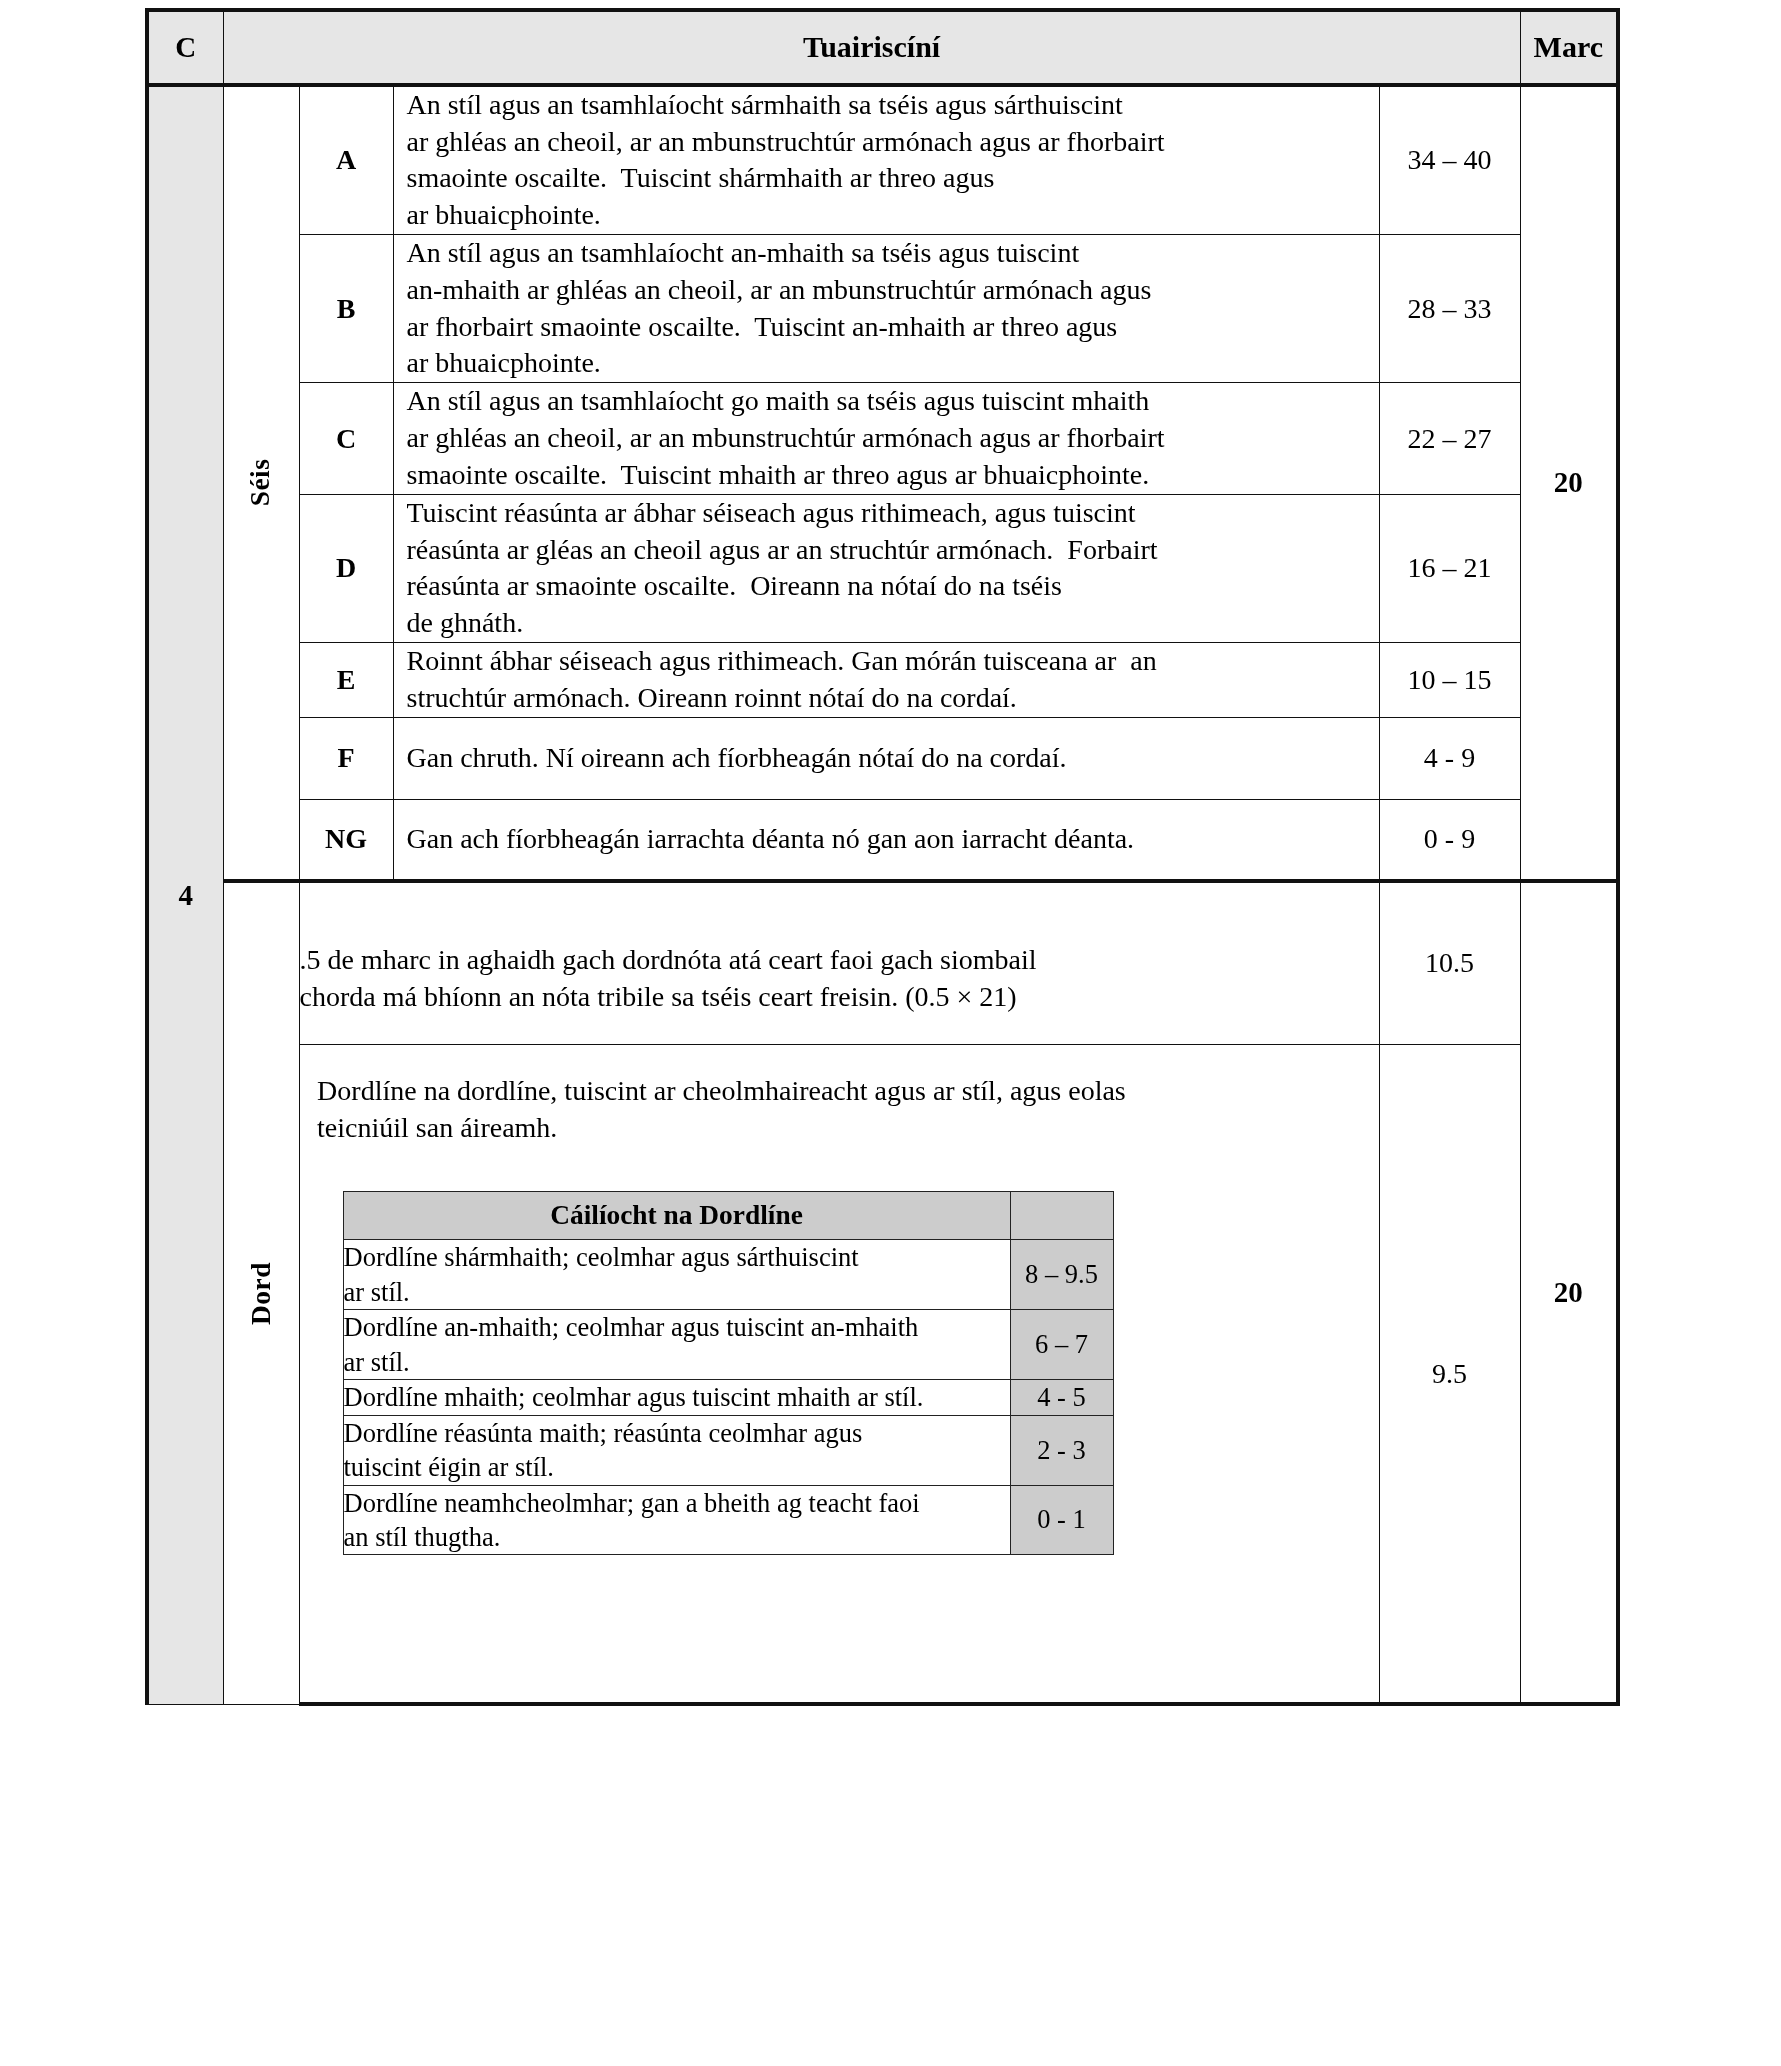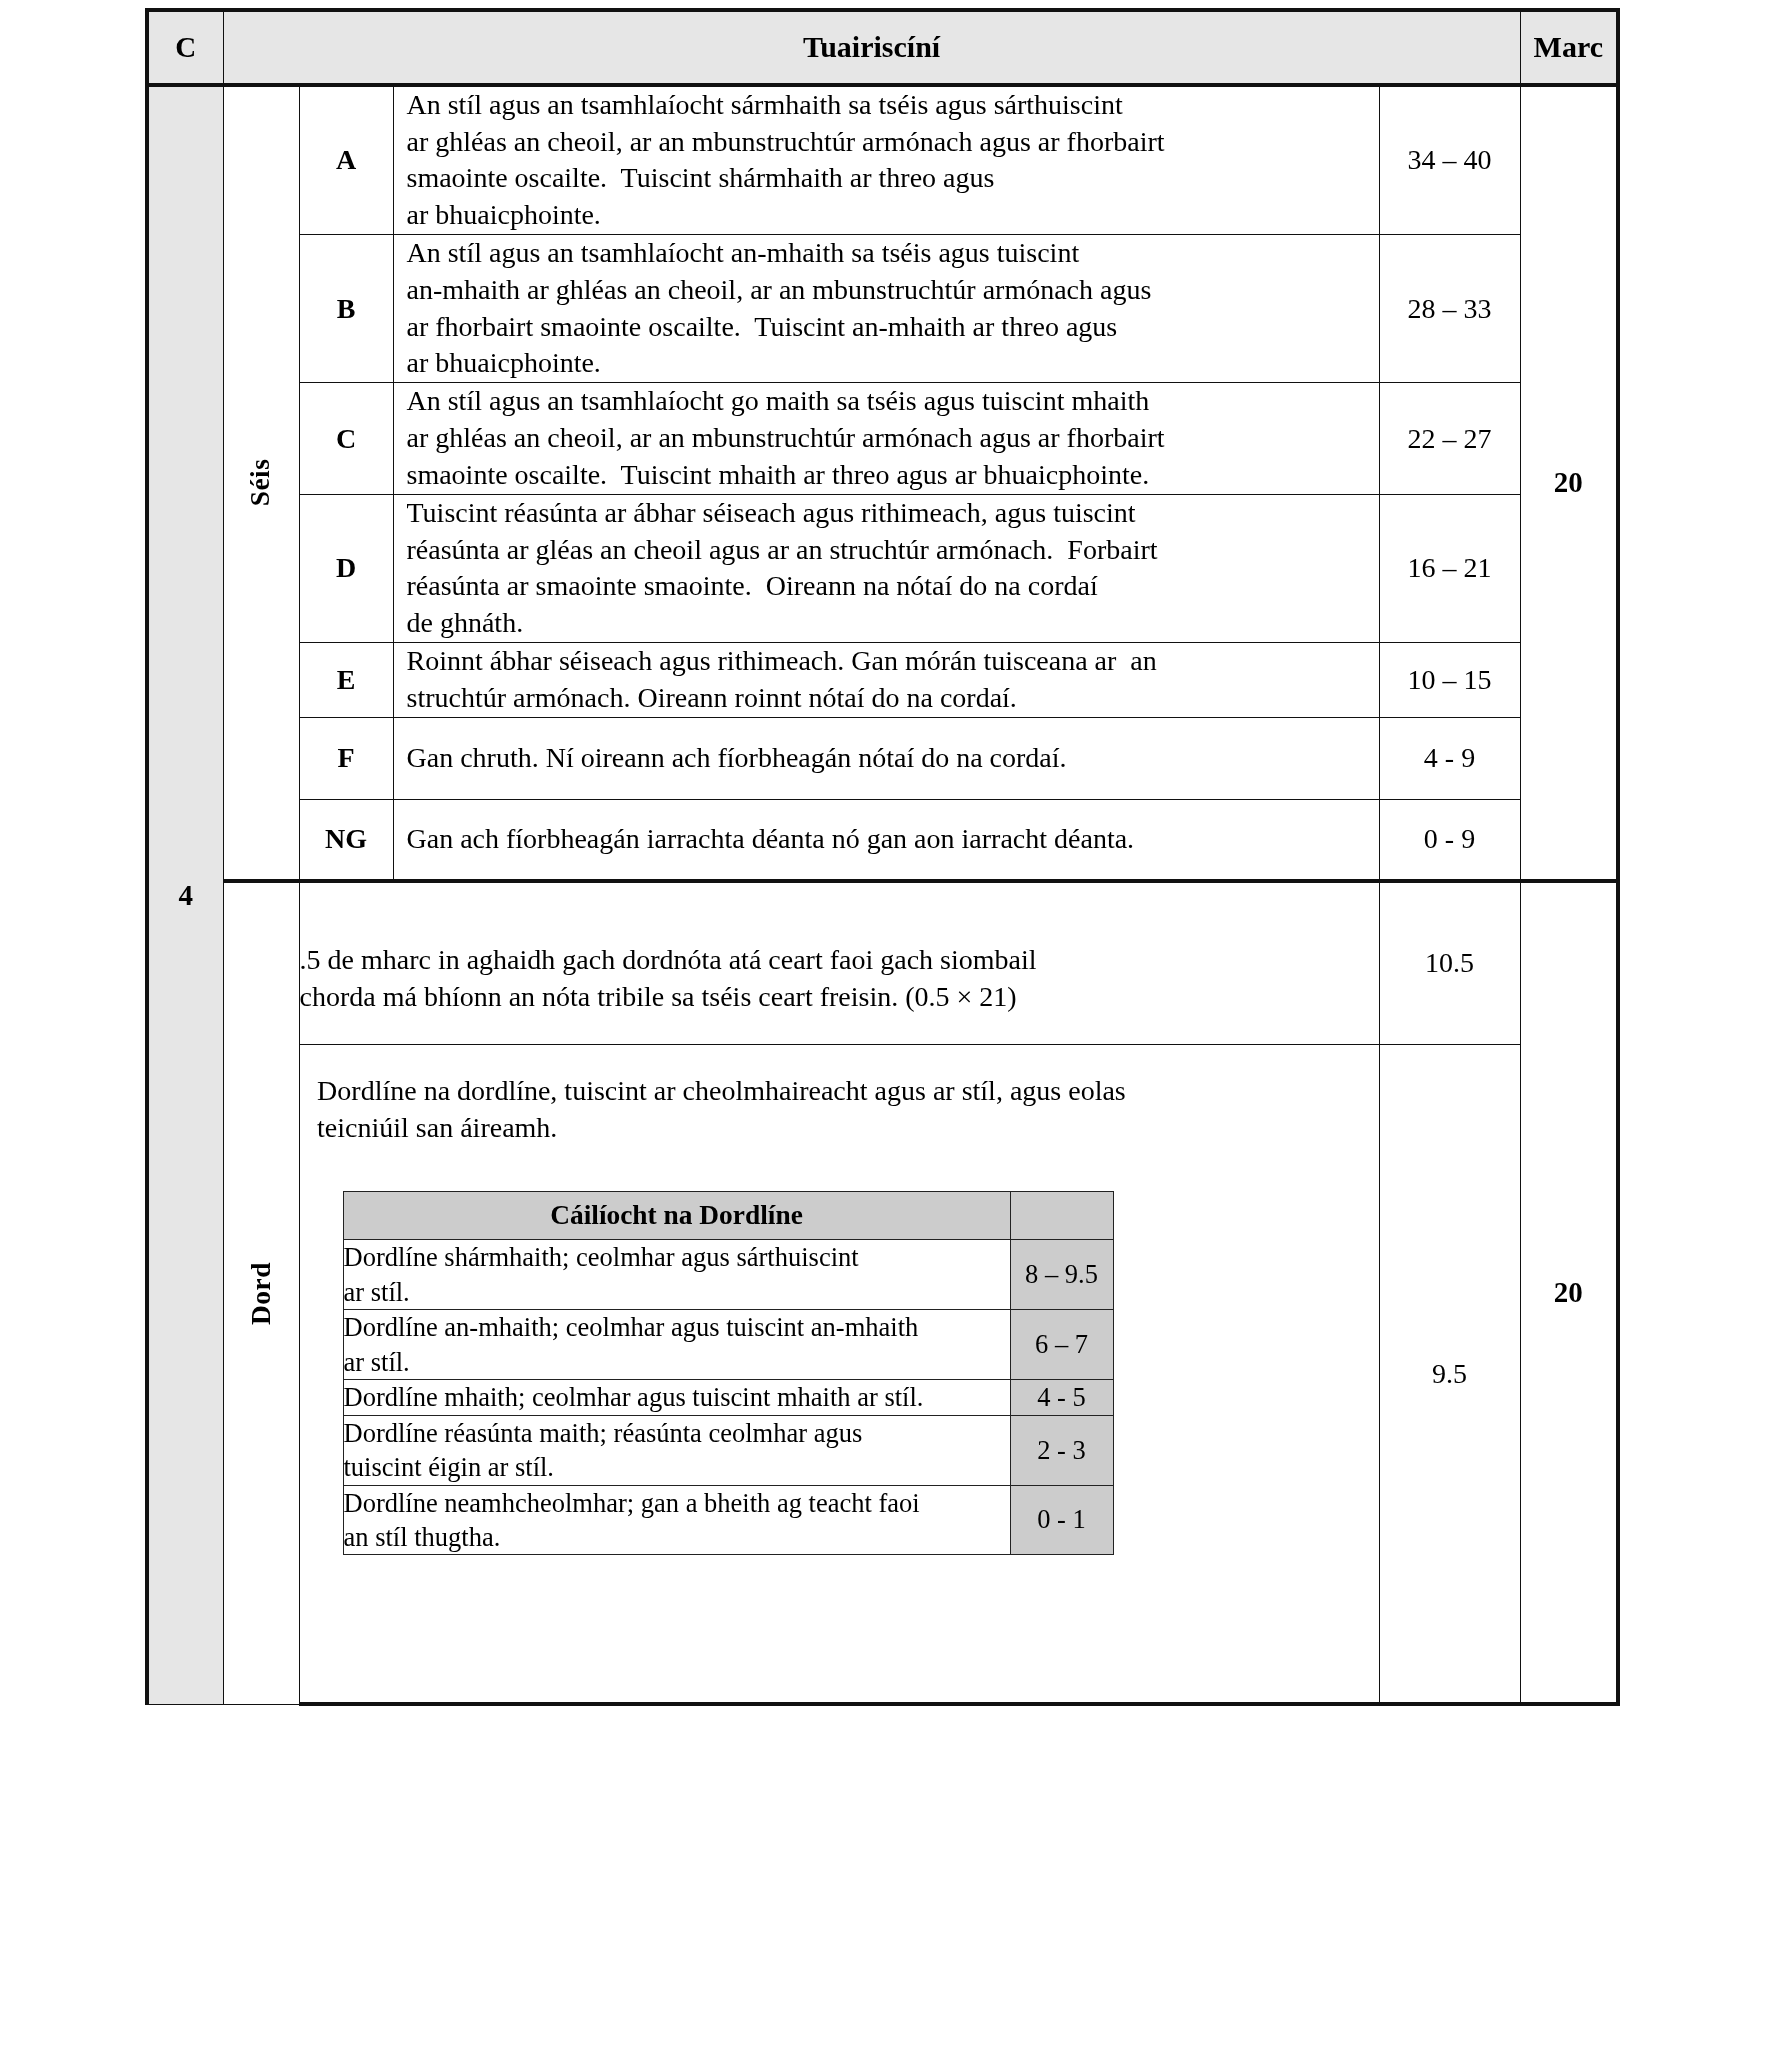--- a/index.html
+++ b/index.html
@@ -227,21 +227,21 @@
         <span class="ln">smaointe oscailte.  Tuiscint mhaith ar threo agus ar bhuaicphointe.</span>
       </td>
       <td class="rangecell">22 – 27</td>
     </tr>
 
     <tr>
       <td class="gradecell">D</td>
       <td class="desccell">
         <span class="ln">Tuiscint réasúnta ar ábhar séiseach agus rithimeach, agus tuiscint</span>
         <span class="ln">réasúnta ar gléas an cheoil agus ar an struchtúr armónach.  Forbairt</span>
-        <span class="ln">réasúnta ar smaointe smaointe.  Oireann na nótaí do na cordaí</span>
+        <span class="ln">réasúnta ar smaointe oscailte.  Oireann na nótaí do na tséis</span>
         <span class="ln">de ghnáth.</span>
       </td>
       <td class="rangecell">16 – 21</td>
     </tr>
 
     <tr>
       <td class="gradecell">E</td>
       <td class="desccell">
         <span class="ln">Roinnt ábhar séiseach agus rithimeach. Gan mórán tuisceana ar  an</span>
         <span class="ln">struchtúr armónach. Oireann roinnt nótaí do na cordaí.</span>

